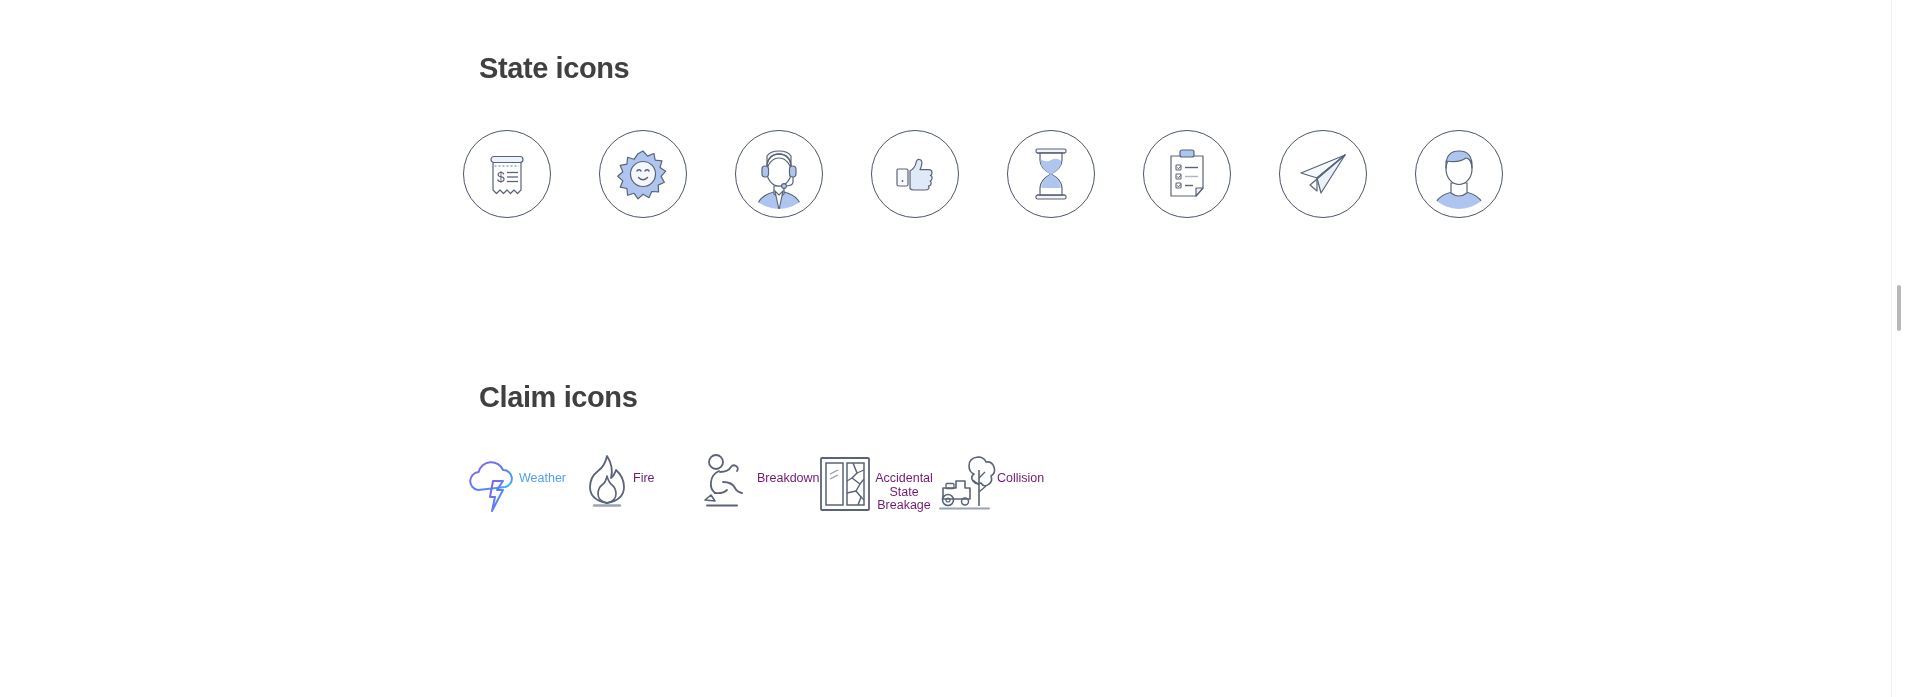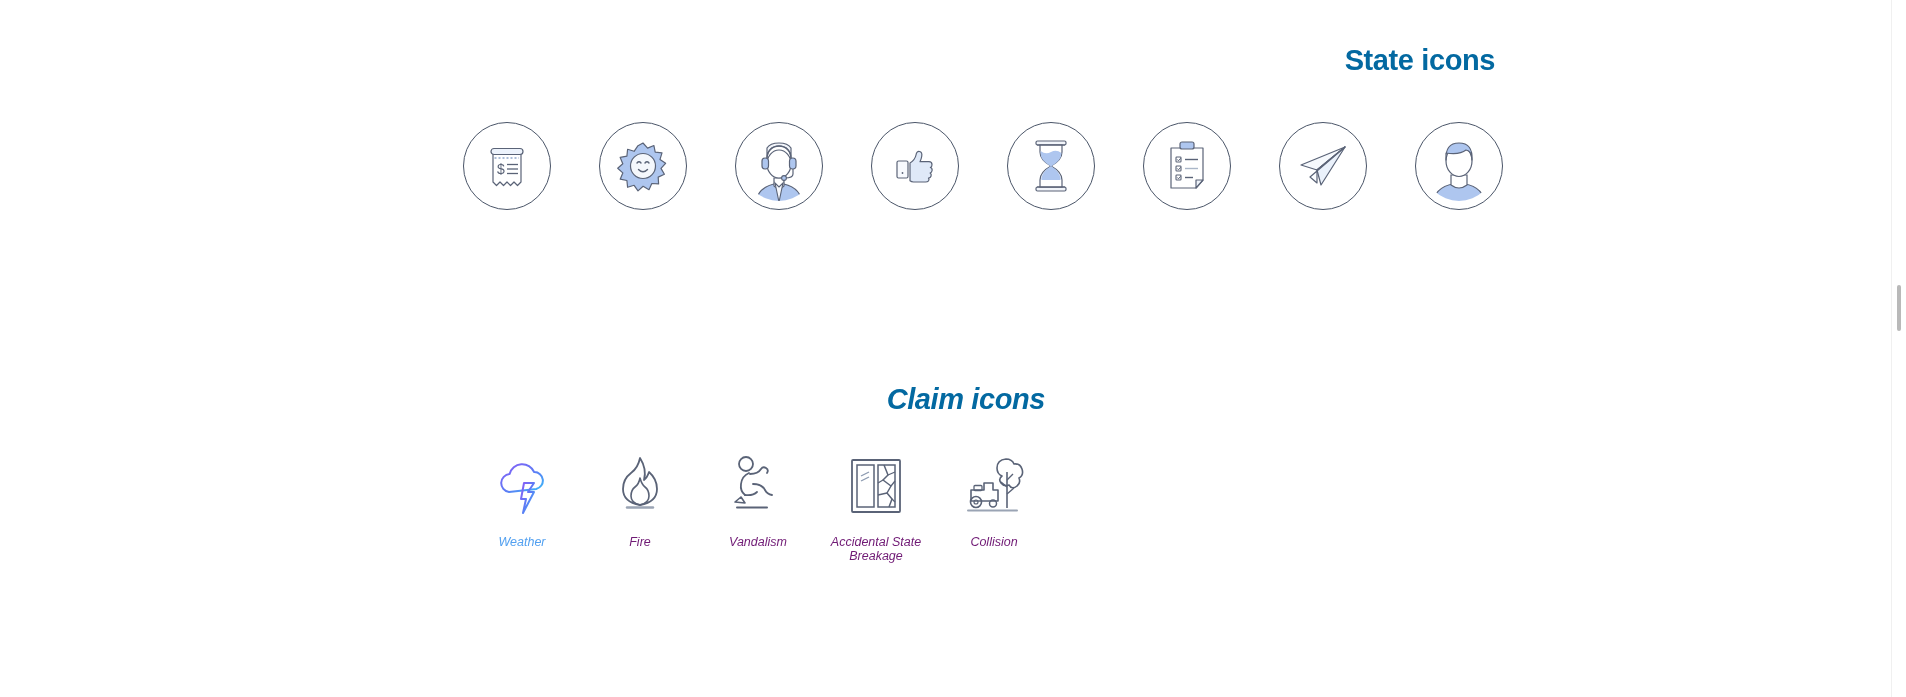--- a/index.html
+++ b/index.html
@@ -18,23 +18,22 @@
     background: #ffffff;
     padding: 0;
   }
 
   
   .section-title {
     font-family: "Liberation Sans", sans-serif;
     font-size: 29px;
     font-weight: 700;
     letter-spacing: -0.4px;
-    color: #0369a1;
-    margin: 8px;
-    text-align: right;
+    color: #404040;
+    margin: 16px;
   }
 
   
   .state-section {
     position: absolute;
     left: 463px;
     top: 36px;
   }
   .state-section .section-title { margin-bottom: 0; }
 
@@ -54,33 +53,31 @@
     justify-content: center;
     background: #ffffff;
     flex: 0 0 auto;
   }
   .state-icon-wrap svg { display: block; }
 
   
   .claim-section {
     position: absolute;
     left: 463px;
-    top: 375px;
-    font-style: italic;
+    top: 365px;
   }
   .claim-row {
     display: flex;
     align-items: flex-start;
     margin-top: 38px;
   }
   .claim-item {
     width: 118px;
     display: flex;
-    flex-direction: column;
-    align-items: center;
+    flex-direction: row;
     flex: 0 0 auto;
     cursor: pointer;
   }
   .claim-item .glyph {
     height: 62px;
     display: flex;
     align-items: flex-end;
     justify-content: center;
   }
   .claim-item .glyph svg { display: block; }
@@ -282,21 +279,21 @@
           <svg width="58" height="62" viewBox="0 0 58 62" fill="none">
             <circle cx="17" cy="10" r="7" stroke="#5a6377" stroke-width="1.8" fill="none"></circle>
             <path d="M21 20 q8 0 11 -5 q2 -3 5 -1 q3 2 1 5" stroke="#5a6377" stroke-width="1.8" fill="none" stroke-linecap="round"></path>
             <path d="M20 19 q-7 3 -8 11 q-1 7 4 11" stroke="#5a6377" stroke-width="1.8" fill="none" stroke-linecap="round"></path>
             <path d="M24 30 q9 0 12 6 q2 4 7 5" stroke="#5a6377" stroke-width="1.8" fill="none" stroke-linecap="round"></path>
             <path d="M16 41 q8 1 12 -3" stroke="#5a6377" stroke-width="1.8" fill="none" stroke-linecap="round"></path>
             <path d="M12 43 l-6 5 l10 1 z" stroke="#5a6377" stroke-width="1.6" fill="none" stroke-linejoin="round"></path>
             <line x1="8" y1="53.5" x2="38" y2="53.5" stroke="#5a6377" stroke-width="2" stroke-linecap="round"></line>
           </svg>
         </div>
-        <div class="claim-label">Vandalism</div>
+        <div class="claim-label">Breakdown</div>
       </div>
 
       <div class="claim-item">
         <div class="glyph">
           <svg width="56" height="60" viewBox="0 0 56 60" fill="none">
             <rect x="4" y="4" width="48" height="52" rx="1" stroke="#5a6377" stroke-width="1.8" fill="none"></rect>
             <rect x="9" y="9" width="17" height="42" stroke="#5a6377" stroke-width="1.5" fill="none"></rect>
             <rect x="30" y="9" width="17" height="42" stroke="#5a6377" stroke-width="1.5" fill="none"></rect>
             <line x1="13" y1="20" x2="21" y2="16" stroke="#8c9ab0" stroke-width="1.3"></line>
             <line x1="13" y1="25" x2="21" y2="21" stroke="#8c9ab0" stroke-width="1.3"></line>

